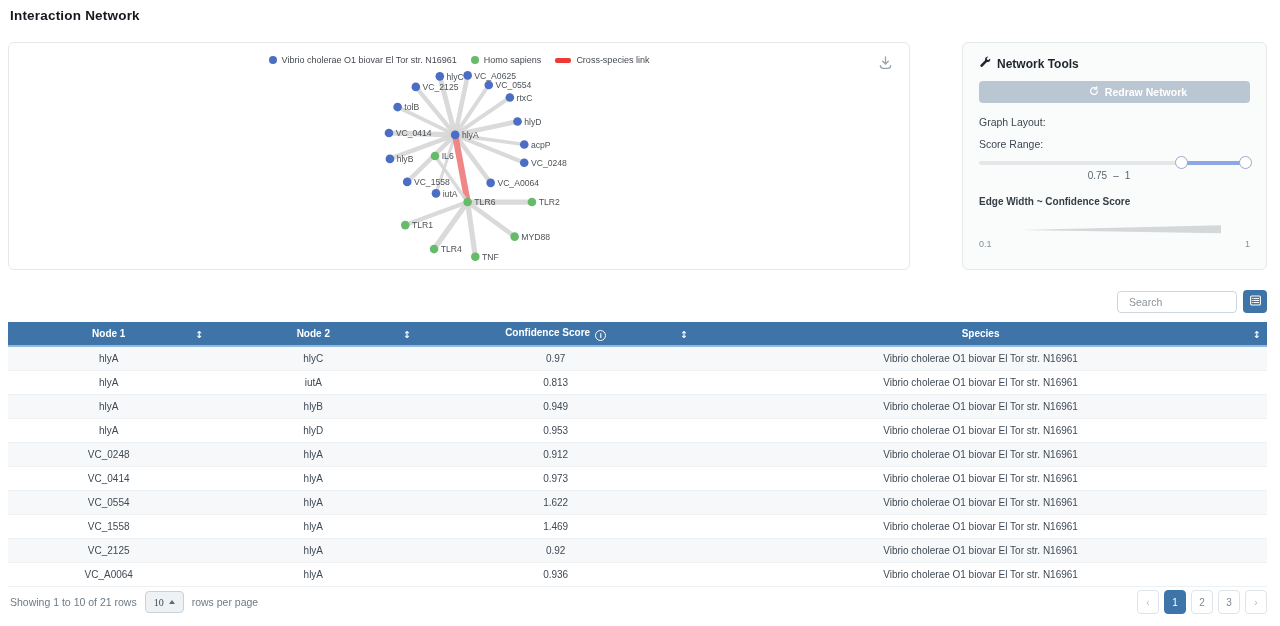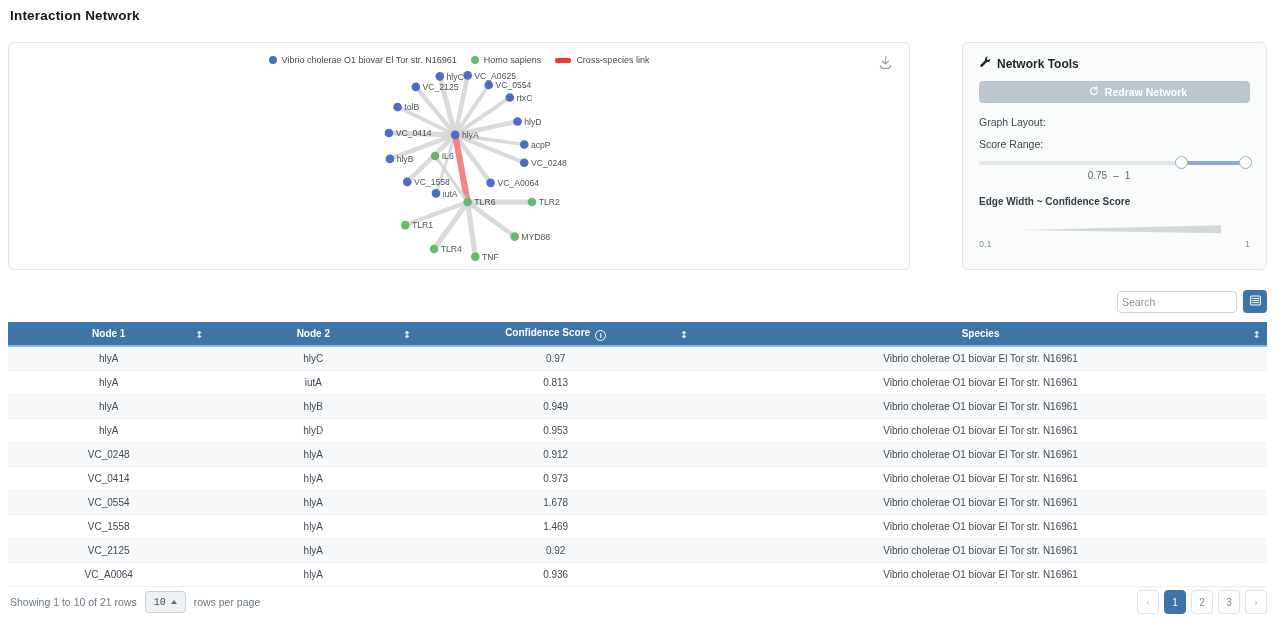--- a/index.html
+++ b/index.html
@@ -38,40 +38,40 @@
   .sl-handle { position:absolute; top:0; width:13px; height:13px; background:#fff; border:1.5px solid #9aa7cb; border-radius:50%; cursor:pointer; }
   .sl-handle.lo { left:calc(75% - 7px); }
   .sl-handle.hi { right:-2px; }
   .range-vals { font-size:10px; color:#5a646e; width:160px; margin-left:50px; text-align:center; display:flex; justify-content:center; gap:6px; }
   .edge-label { font-size:10px; color:#343d46; font-weight:700; margin-top:15px; }
   .wedge-wrap { margin:13px 0 0 42px; width:200px; height:10px; }
   .scale-row { display:flex; justify-content:space-between; font-size:9px; color:#858f98; margin-top:9px; }
 
   
   .search-row { position:absolute; top:290px; right:13px; display:flex; gap:6px; align-items:center; }
-  .search-input { width:120px; height:22px; border:1px solid #ced6dd; border-radius:4px; font-size:10.5px; padding:0 4px; color:#495057; font-family:inherit; outline:none; }
+  .search-input { width:120px; height:22px; border:1px solid #ced6dd; border-radius:4px; font-size:10.5px; padding:0 11px; color:#495057; font-family:inherit; outline:none; }
   .search-input::placeholder { color:#8a939b; }
   .cols-btn { width:24px; height:23px; background:#3e74a8; border:none; border-radius:4px; color:#fff; display:flex; align-items:center; justify-content:center; cursor:pointer; }
 
   
   .table-wrap { position:absolute; left:8px; right:13px; top:322px; }
   table { width:100%; border-collapse:collapse; font-size:10px; table-layout:fixed; }
   thead th { background:#3e74a8; color:#fff; font-weight:700; height:24px; position:relative; border-bottom:2px solid #93b9da; text-align:center; }
   th:nth-child(1), td:nth-child(1) { width:16%; }
   th:nth-child(2), td:nth-child(2) { width:16.5%; }
   th:nth-child(3), td:nth-child(3) { width:22%; }
   th:nth-child(4), td:nth-child(4) { width:45.5%; }
   tbody td { height:24px; text-align:center; color:#3f4a56; border-bottom:1px solid #eef1f3; }
   tbody tr:nth-child(odd) { background:#f6f8f9; }
   .sort-icon { position:absolute; right:6px; top:50%; transform:translateY(-50%); font-size:9.5px; color:#fff; opacity:.95; font-family:"DejaVu Sans", sans-serif; cursor:pointer; }
   .info-i { display:inline-flex; width:11px; height:11px; border:1px solid #fff; border-radius:50%; font-size:7.5px; align-items:center; justify-content:center; margin-left:5px; vertical-align:-2px; font-style:normal; font-weight:700; }
 
   
   .footer { position:absolute; left:10px; right:13px; top:590px; display:flex; align-items:center; font-size:10.5px; color:#6c7a87; }
-  .page-size-btn { margin:0 8px; border:1px solid #c9d2da; background:#eef2f5; border-radius:4px; height:22px; padding:0 8px; font-size:10px; color:#3f4a56; display:flex; align-items:center; gap:5px; cursor:pointer; font-family:Liberation Mono, monospace; }
+  .page-size-btn { margin:0 8px; border:1px solid #c9d2da; background:#eef2f5; border-radius:4px; height:22px; padding:0 8px; font-size:10px; color:#3f4a56; display:flex; align-items:center; gap:5px; cursor:pointer; font-family:Liberation Serif, serif; }
   .caret-up { width:0; height:0; border-left:3px solid transparent; border-right:3px solid transparent; border-bottom:4px solid #5d6a76; display:inline-block; }
   .pager { margin-left:auto; display:flex; gap:5px; }
   .page-btn { min-width:22px; height:24px; border:1px solid #dfe4e8; background:#fff; border-radius:4px; font-size:10px; color:#7b8794; display:flex; align-items:center; justify-content:center; padding:0 6px; cursor:pointer; font-family:inherit; }
   .page-btn.active { background:#3e74a8; border-color:#3e74a8; color:#fff; }
   .page-btn.nav { color:#b3bcc4; }
 </style>
 </head>
 <body>
 
 <div class="page-title">Interaction Network</div>
@@ -277,21 +277,21 @@
         </tr>
         <tr>
           <td>VC_0414</td>
           <td>hlyA</td>
           <td>0.973</td>
           <td>Vibrio cholerae O1 biovar El Tor str. N16961</td>
         </tr>
         <tr>
           <td>VC_0554</td>
           <td>hlyA</td>
-          <td>1.678</td>
+          <td>1.622</td>
           <td>Vibrio cholerae O1 biovar El Tor str. N16961</td>
         </tr>
         <tr>
           <td>VC_1558</td>
           <td>hlyA</td>
           <td>1.469</td>
           <td>Vibrio cholerae O1 biovar El Tor str. N16961</td>
         </tr>
         <tr>
           <td>VC_2125</td>

